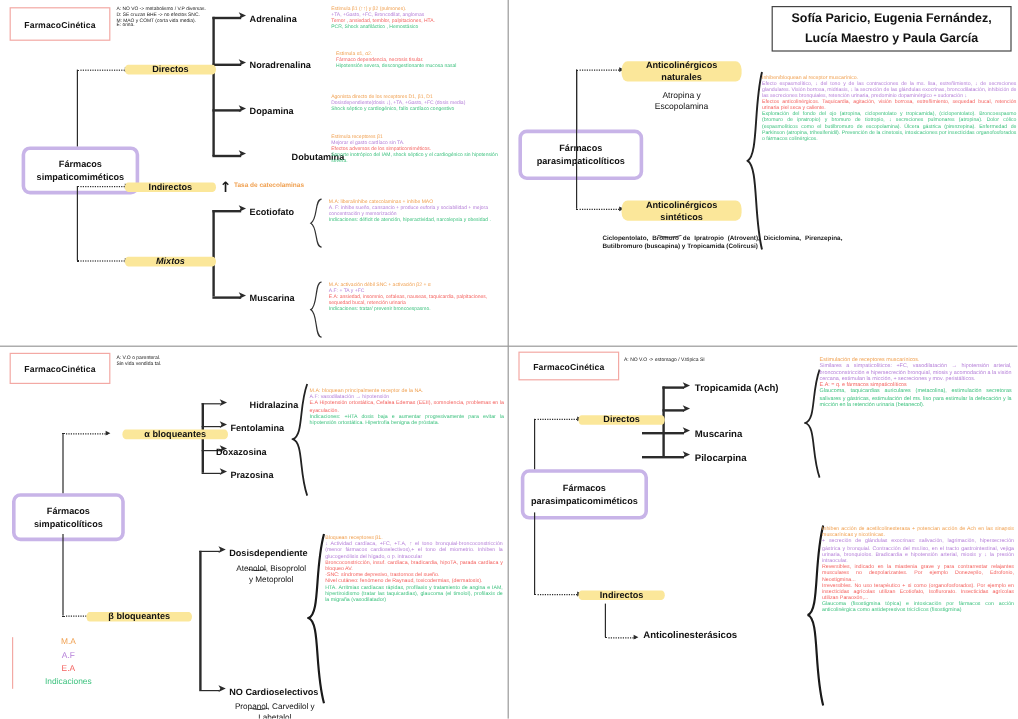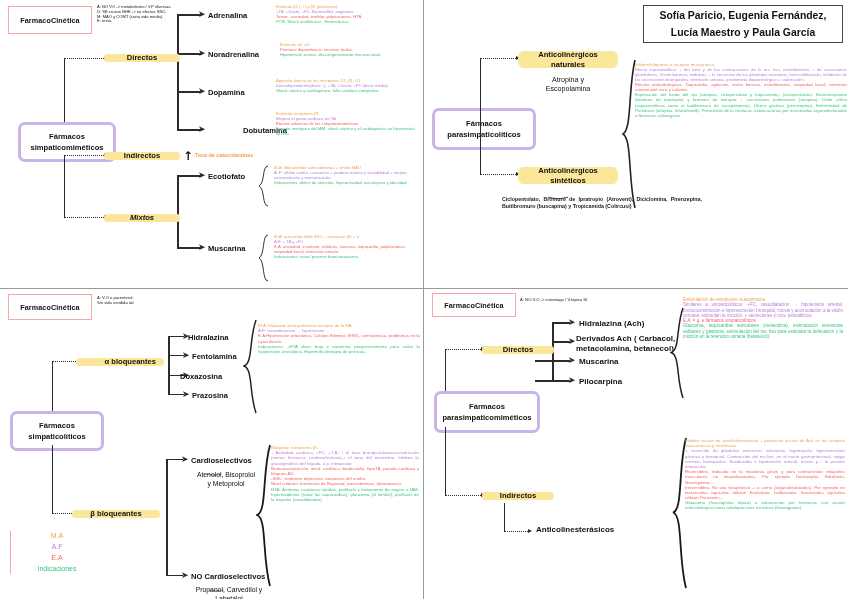--- a/index.html
+++ b/index.html
@@ -242,34 +242,34 @@
     <div class="purple-box" style="left:10px;top:122px;width:88px;height:34px;white-space:pre-line;">Fármacos
 simpaticolíticos</div>
 
     <div class="vb" style="left:52px;top:72px;height:50px;"></div>
     <div class="dotted" style="left:52px;top:72px;width:38px;"></div>
     <div class="arrow" style="left:88px;top:69.5px;"></div>
     <div class="vb" style="left:52px;top:156px;height:68px;"></div>
     <div class="dotted" style="left:52px;top:224px;width:38px;"></div>
     <div class="arrow" style="left:88px;top:221.5px;"></div>
 
-    <div class="hl" style="left:84px;top:68px;width:72px;text-align:right;">α bloqueantes</div>
+    <div class="hl" style="left:110px;top:68px;width:72px;">α bloqueantes</div>
     <div class="hl" style="left:80px;top:220px;width:72px;">β bloqueantes</div>
 
     <div class="ln" style="left:168px;top:47px;width:1.6px;height:58px;"></div>
     <div class="ln" style="left:168px;top:47px;width:16px;height:1.4px;"></div>
     <div class="ln" style="left:168px;top:66px;width:16px;height:1.4px;"></div>
     <div class="ln" style="left:168px;top:86px;width:16px;height:1.4px;"></div>
     <div class="ln" style="left:168px;top:105px;width:16px;height:1.4px;"></div>
     <div class="arrow-open" style="left:182px;top:42.5px;">➤</div>
     <div class="arrow-open" style="left:182px;top:61.5px;">➤</div>
     <div class="arrow-open" style="left:182px;top:81.5px;">➤</div>
     <div class="arrow-open" style="left:182px;top:100.5px;">➤</div>
 
-    <div class="node" style="left:188px;top:44px;">Hidralazina</div>
+    <div class="node" style="left:208px;top:44px;">Hidralazina</div>
     <div class="node" style="left:192px;top:63px;">Fentolamina</div>
     <div class="node" style="left:180px;top:83px;">Doxazosina</div>
     <div class="node" style="left:192px;top:102px;">Prazosina</div>
 
     <div class="brace" style="left:243px;top:30px;">
       <svg width="14" height="95" viewBox="0 0 14 95">
           <path d="M13 1 C6 20 10 44 1 47 C10 50 6 74 13 94" fill="none" stroke="#222" stroke-width="1.5"></path>
         </svg>
     </div>
 
@@ -279,21 +279,21 @@
       <div class="ea">E.A Hipotensión ortostática, Cefalea Edemas (EEII), somnolencia, problemas en la eyaculación.</div>
       <div class="ind">Indicaciones: +HTA dosis baja e aumentar progresivamente para evitar la hipotensión ortostática. Hipertrofia benigna de próstata.</div>
     </div>
 
     <div class="ln" style="left:166px;top:170px;width:1.6px;height:116px;"></div>
     <div class="ln" style="left:166px;top:170px;width:17px;height:1.4px;"></div>
     <div class="ln" style="left:166px;top:286px;width:17px;height:1.4px;"></div>
     <div class="arrow-open" style="left:181px;top:165.5px;">➤</div>
     <div class="arrow-open" style="left:181px;top:281.5px;">➤</div>
 
-    <div class="node" style="left:191px;top:167px;">Cardioselectivos</div>
+    <div class="node" style="left:191px;top:167px;">Dosisdependiente</div>
     <div class="ubrace" style="left:206px;top:178px;font-size:8px;">⏝</div>
     <div class="sub" style="left:186px;top:182px;width:80px;white-space:pre-line;">Atenolol, Bisoprolol
 y Metoprolol</div>
 
     <div class="node" style="left:191px;top:283px;">NO Cardioselectivos</div>
     <div class="ubrace" style="left:208px;top:294px;font-size:8px;">⏝</div>
     <div class="sub" style="left:186px;top:297px;width:86px;white-space:pre-line;">Propanol, Carvedilol y
 Labetalol</div>
 
     <div class="brace" style="left:256px;top:155px;">
@@ -342,22 +342,21 @@
     <div class="ln" style="left:128px;top:33px;width:1.7px;height:58px;"></div>
     <div class="ln" style="left:128px;top:33px;width:18px;height:1.5px;"></div>
     <div class="ln" style="left:128px;top:52px;width:18px;height:1.5px;"></div>
     <div class="ln" style="left:111px;top:71px;width:35px;height:1.5px;"></div>
     <div class="ln" style="left:111px;top:91px;width:35px;height:1.5px;"></div>
     <div class="arrow-open" style="left:144px;top:28.5px;">➤</div>
     <div class="arrow-open" style="left:144px;top:47.5px;">➤</div>
     <div class="arrow-open" style="left:144px;top:66.5px;">➤</div>
     <div class="arrow-open" style="left:144px;top:86.5px;">➤</div>
 
-    <div class="node" style="left:155px;top:30px;font-size:8px;">Hidralazina (Ach)</div>
-    <div class="node wrap" style="left:152px;top:45px;width:110px;font-size:8px;">Derivados Ach ( Carbacol, metacolamina, betanecol)</div>
+    <div class="node" style="left:155px;top:30px;font-size:8px;">Tropicamida (Ach)</div>
     <div class="node" style="left:155px;top:68px;font-size:8px;">Muscarina</div>
     <div class="node" style="left:155px;top:88px;font-size:8px;">Pilocarpina</div>
 
     <div class="brace" style="left:246px;top:18px;">
       <svg width="14" height="92" viewBox="0 0 14 92">
           <path d="M13 1 C6 20 10 43 1 45.5 C10 48 6 71 13 91" fill="none" stroke="#222" stroke-width="1.5"></path>
         </svg>
     </div>
 
     <div class="tb" style="left:259px;top:8px;width:160px;font-size:4.5px;text-align:justify;">

